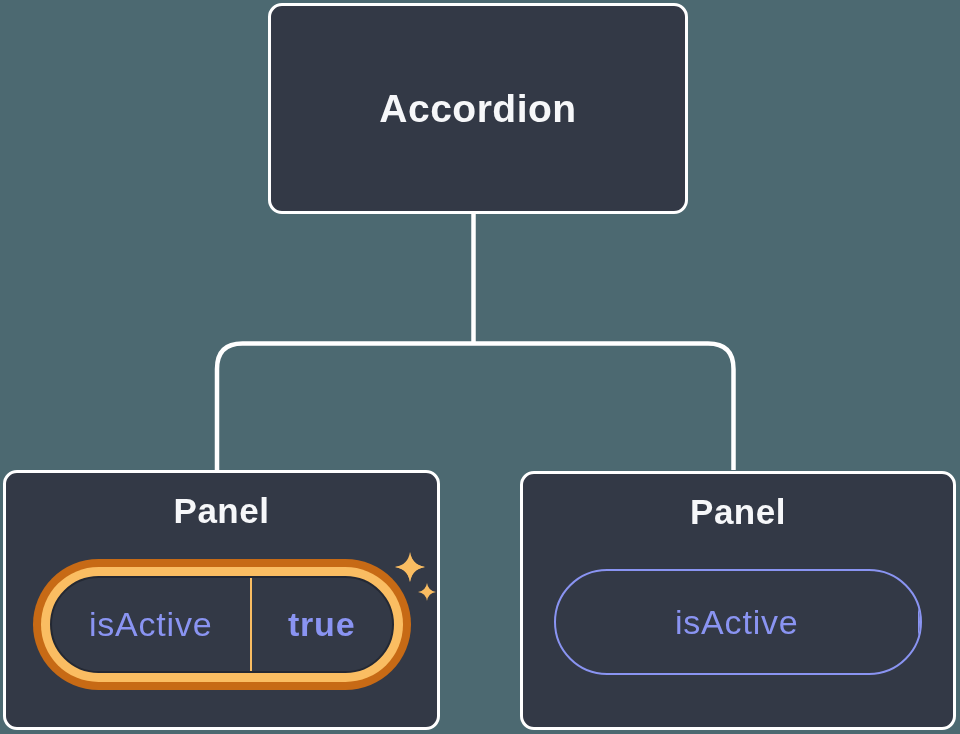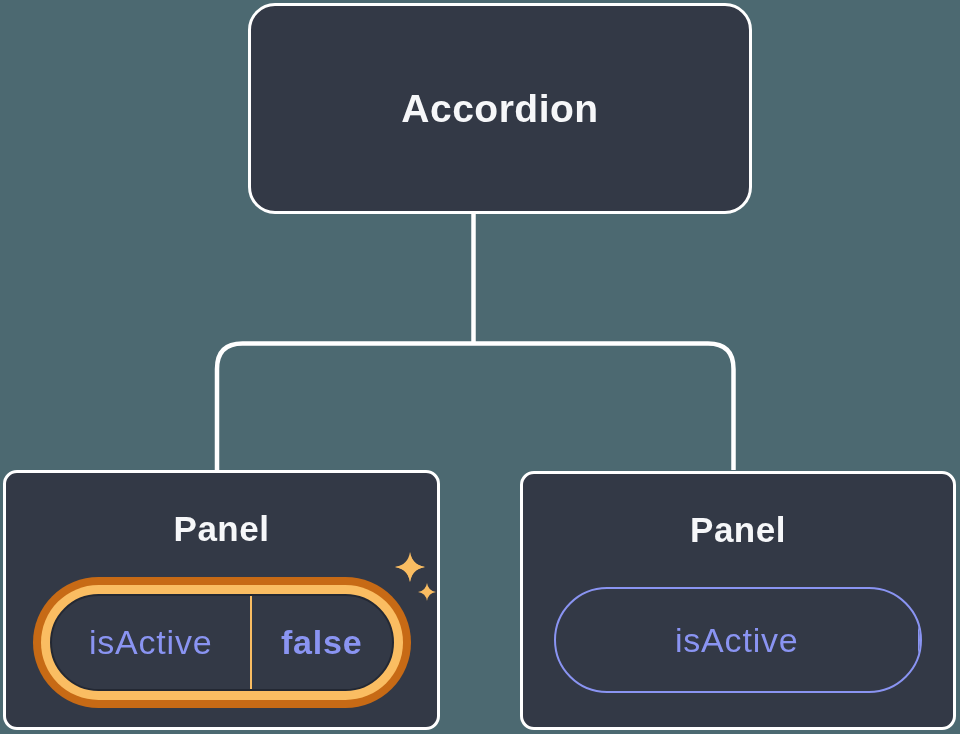--- a/index.html
+++ b/index.html
@@ -27,41 +27,40 @@
     background: #333946;
     border: 3px solid #FFFFFF;
     border-radius: 14px;
     box-sizing: border-box;
     z-index: 1;
     display: flex;
     flex-direction: column;
     align-items: center;
   }
   .node-root {
-    left: 248px; top: 3px;
-    width: 504px; height: 211px;
+    left: 268px; top: 3px;
+    width: 420px; height: 211px;
     justify-content: center;
-    border-radius: 27px;
   }
   .root-label {
     color: #F6F7F9;
     font-size: 39px;
     font-weight: 600;
     letter-spacing: 0.5px;
   }
   .node-panel-left {
     left: 3px; top: 470px;
     width: 437px; height: 260px;
   }
   .node-panel-right {
     left: 520px; top: 471px;
     width: 436px; height: 259px;
   }
   .panel-label {
-    margin-top: 34px;
+    margin-top: 16px;
     color: #F6F7F9;
     font-size: 35px;
     font-weight: 600;
     letter-spacing: 0.5px;
     line-height: 44px;
   }
   
   .ring-outer {
     margin-top: 26px;
     width: 378px; height: 131px;
@@ -144,21 +143,21 @@
   </div>
 
   <div class="node node-panel-left">
     <span class="panel-label">Panel</span>
 
     <div class="ring-outer">
       <div class="ring-inner">
         <div class="pill pill-highlight-core">
           <span class="pill-cell cell-name">isActive</span>
           <span class="divider-gold"></span>
-          <span class="pill-cell cell-value value-bold">false</span>
+          <span class="pill-cell cell-value value-bold">true</span>
         </div>
       </div>
     </div>
 
     <svg class="sparkles" viewBox="0 0 48 54" xmlns="http://www.w3.org/2000/svg">
       <path fill="#FABD62" d="M19 2 Q21 15 34 17 Q21 19 19 32 Q17 19 4 17 Q21 15 19 2 Z"></path>
       <path fill="#FABD62" d="M19 2 Q17 15 4 17 Q17 19 19 32 Q21 19 34 17 Q21 15 19 2 Z"></path>
       <path fill="#FABD62" d="M36 33 Q37.2 40.8 45 42 Q37.2 43.2 36 51 Q34.8 43.2 27 42 Q34.8 40.8 36 33 Z"></path>
     </svg>
   </div>

